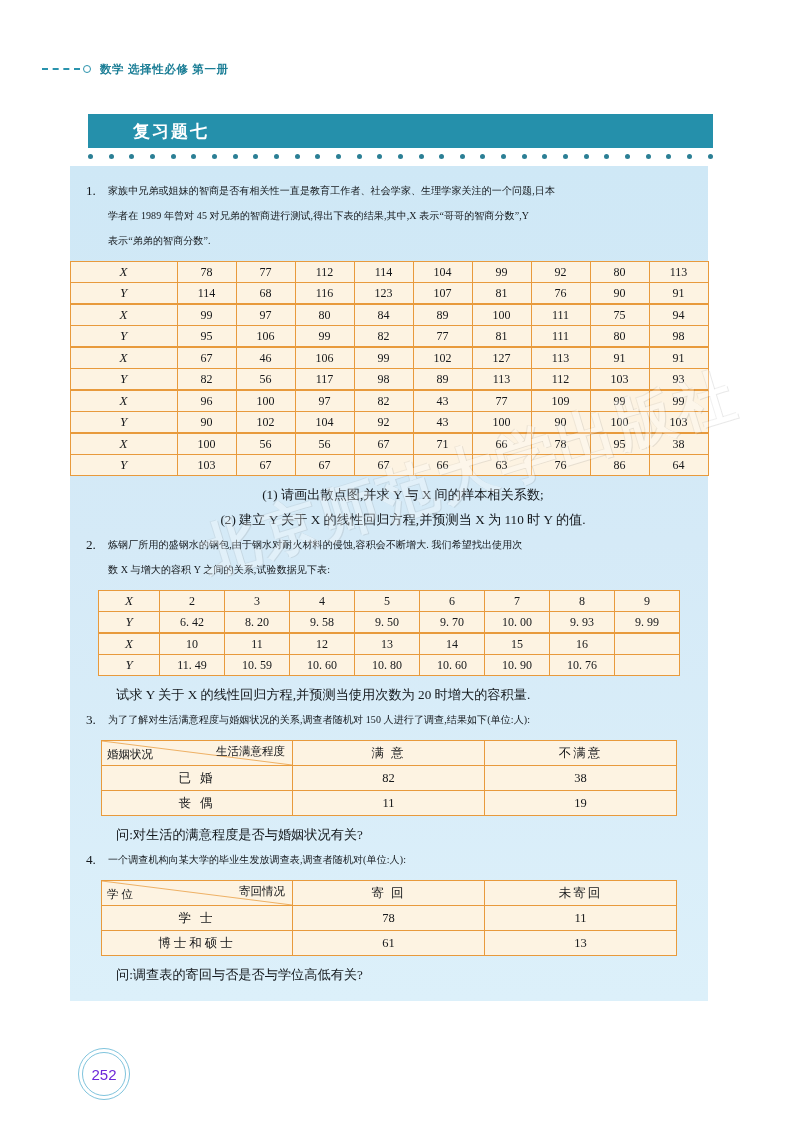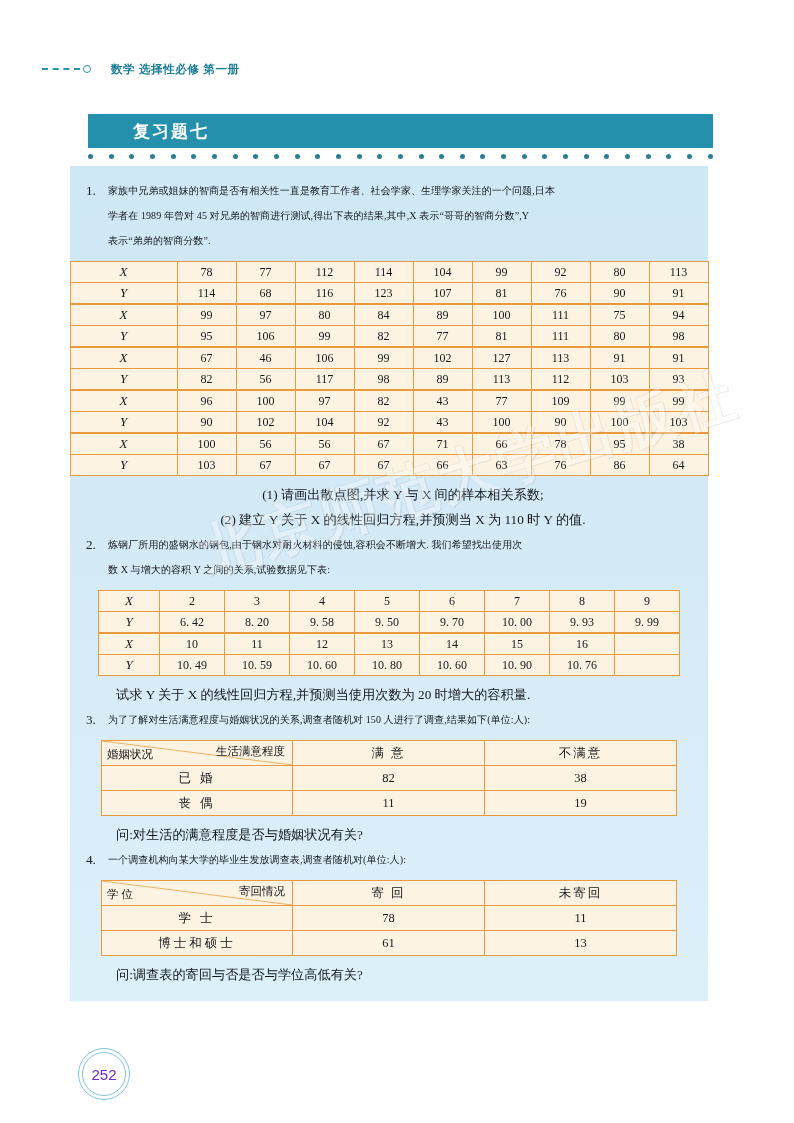--- a/index.html
+++ b/index.html
@@ -39,21 +39,20 @@
     background: #ffffff;
     margin-right: 9px;
   }
   .rh-text {
     font-family: "Liberation Sans", "DejaVu Sans", sans-serif;
     font-size: 11.5px;
     font-weight: bold;
     color: #1b7e96;
     letter-spacing: 0.6px;
     white-space: nowrap;
-    margin-left: 11px;
   }
 
   
   #title-banner {
     position: absolute;
     left: 88px;
     top: 114px;
     width: 625px;
     height: 34px;
     background: #2590ab;
@@ -502,21 +501,21 @@
           <td>11</td>
           <td>12</td>
           <td>13</td>
           <td>14</td>
           <td>15</td>
           <td>16</td>
           <td></td>
         </tr>
         <tr>
           <td class="rowlab">Y</td>
-          <td>10. 49</td>
+          <td>11. 49</td>
           <td>10. 59</td>
           <td>10. 60</td>
           <td>10. 80</td>
           <td>10. 60</td>
           <td>10. 90</td>
           <td>10. 76</td>
           <td></td>
         </tr>
       </tbody>
     </table>

